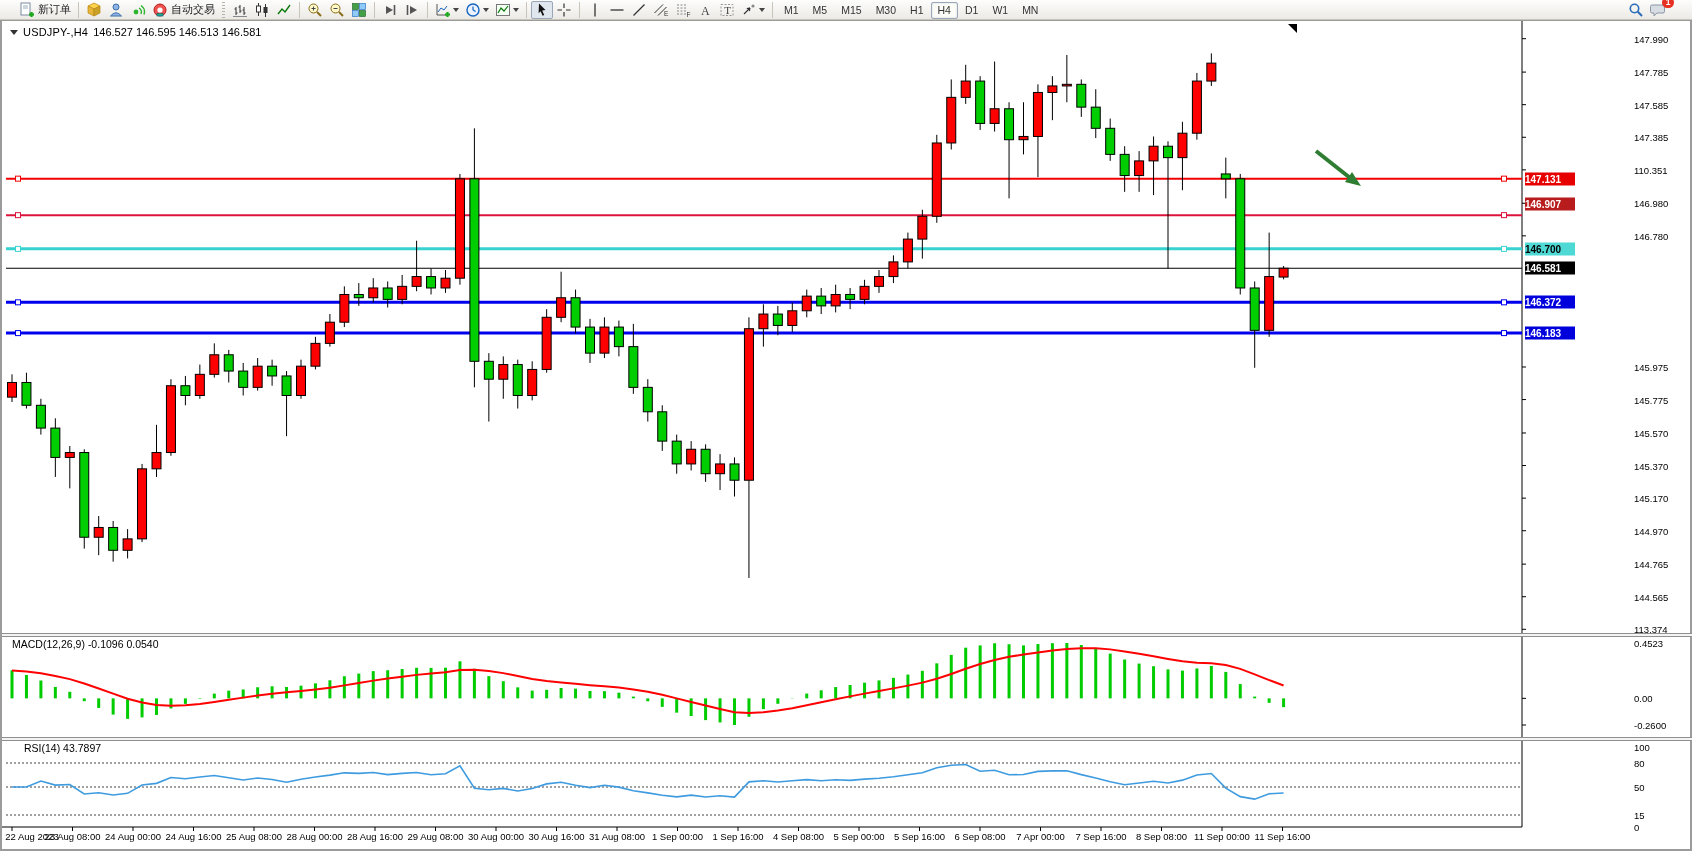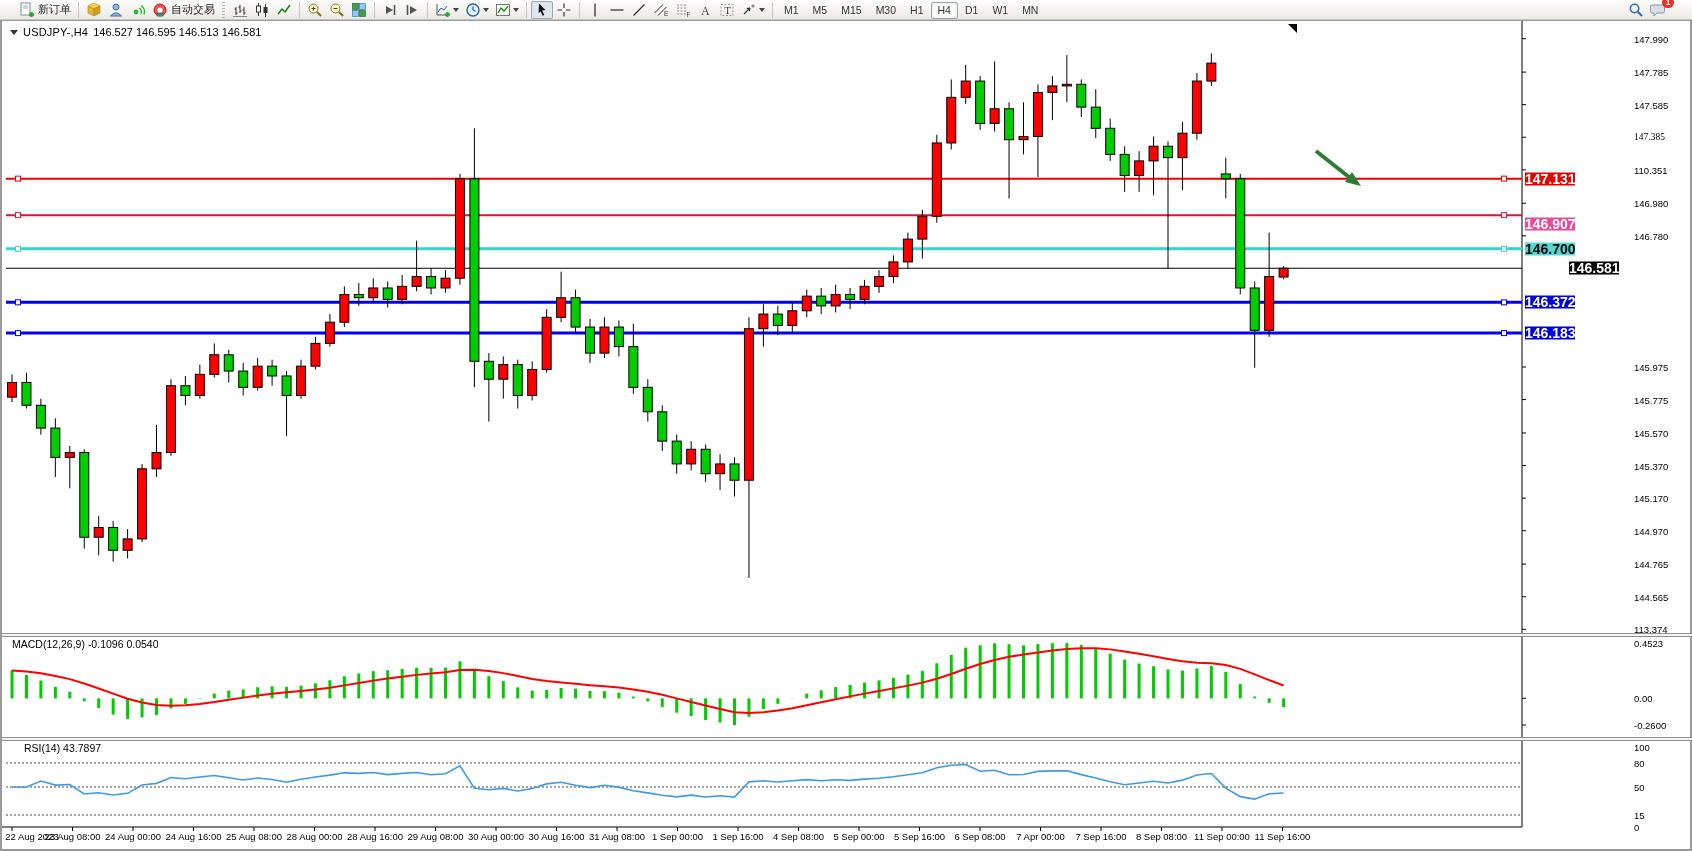--- a/index.html
+++ b/index.html
@@ -29,21 +29,21 @@
   #win { position:absolute; left:0; top:20px; width:1692px; height:831px;
     background:#fff; border:2px solid #9b9b9b; border-top:1px solid #9b9b9b; }
   #plot-svg { position:absolute; left:0; top:0; }
   #symbol-title { position:absolute; left:8px; top:5px; font-size:11px; color:#000;
     display:flex; align-items:center; gap:5px; z-index:5; }
   #symbol-title .tri { width:0; height:0; border-left:4px solid transparent;
     border-right:4px solid transparent; border-top:5px solid #333; }
   .panel-label { position:absolute; font-size:10.5px; color:#000; z-index:5; }
   .ax-tick { position:absolute; left:1600px; font-size:9.5px; color:#000;
     transform:translateY(-50%); letter-spacing:0px;margin-left:32px; }
-  .ax-tag { position:absolute; left:1523px; width:50px; height:13px; font-size:14px;
+  .ax-tag { position:absolute; left:1523px; width:50px; height:13px; font-size:10px;
     font-weight:bold; line-height:13px; transform:translateY(-50%); z-index:6; }
   .date-lbl { position:absolute; top:810px; font-size:9.5px; color:#000; white-space:nowrap;
     transform:translateX(-50%); }
   .splitter { position:absolute; left:0; width:1692px; height:4px;
     background:linear-gradient(#8f8f8f 0 1px, #f4f4f4 1px 3px, #8f8f8f 3px 4px); z-index:4; }
   #shift-marker { position:absolute; left:1286px; top:3px; width:0; height:0;
     border-top:9px solid #000; border-left:9px solid transparent; z-index:5; }
 </style>
 </head>
 <body>
@@ -632,39 +632,39 @@
       <div class="date-lbl" style="left: 1099px;">7 Sep 16:00</div>
       <div class="date-lbl" style="left: 1159.5px;">8 Sep 08:00</div>
       <div class="date-lbl" style="left: 1220px;">11 Sep 00:00</div>
       <div class="date-lbl" style="left: 1280.5px;">11 Sep 16:00</div>
     </div>
   <div class="splitter" style="top:612px;"></div>
   <div class="splitter" style="top:716px;"></div>
 <div class="ax-tick" style="top: 17.7px;">147.990</div>
     <div class="ax-tick" style="top: 51.0994px;">147.785</div>
     <div class="ax-tick" style="top: 83.6843px;">147.585</div>
-    <div class="ax-tick" style="top: 116.269px; font-family: Liberation Serif, serif;">147.385</div>
+    <div class="ax-tick" style="top: 116.269px;">147.385</div>
     <div class="ax-tick" style="top: 148.854px;">110.351</div>
     <div class="ax-tick" style="top: 182.253px;">146.980</div>
     <div class="ax-tick" style="top: 214.838px;">146.780</div>
     <div class="ax-tick" style="top: 345.992px;">145.975</div>
     <div class="ax-tick" style="top: 378.577px;">145.775</div>
     <div class="ax-tick" style="top: 411.976px;">145.570</div>
     <div class="ax-tick" style="top: 444.561px;">145.370</div>
     <div class="ax-tick" style="top: 477.146px;">145.170</div>
     <div class="ax-tick" style="top: 509.731px;">144.970</div>
     <div class="ax-tick" style="top: 543.13px;">144.765</div>
     <div class="ax-tick" style="top: 575.715px;">144.565</div>
     <div class="ax-tick" style="top: 608.3px;">113.374</div>
     <div class="ax-tag" style="top: 157.652px; background: rgb(230, 0, 0); color: rgb(255, 255, 255);">147.131</div>
-    <div class="ax-tag" style="top: 203px; background: #ec4899; color: rgb(255, 255, 255);">146.907</div>
+    <div class="ax-tag" style="top: 183px; background: #b91c1c; color: rgb(255, 255, 255);">146.907</div>
     <div class="ax-tag" style="top: 227.872px; background: rgb(78, 217, 213); color: rgb(0, 0, 0);">146.700</div>
     <div class="ax-tag" style="top: 281.311px; background: rgb(0, 0, 221); color: rgb(255, 255, 255);">146.372</div>
     <div class="ax-tag" style="top: 312.104px; background: rgb(0, 0, 221); color: rgb(255, 255, 255);">146.183</div>
-    <div class="ax-tag" style="top: 247.26px; background: rgb(0, 0, 0); color: rgb(255, 255, 255); margin-left: 44px;">146.581</div>
+    <div class="ax-tag" style="top: 247.26px; background: rgb(0, 0, 0); color: rgb(255, 255, 255);">146.581</div>
     <div class="ax-tick" style="top: 622px;">0.4523</div>
     <div class="ax-tick" style="top: 677.353px;">0.00</div>
     <div class="ax-tick" style="top: 704px;">-0.2600</div>
     <div class="ax-tick" style="top: 726px;">100</div>
     <div class="ax-tick" style="top: 742px;">80</div>
     <div class="ax-tick" style="top: 766px;">50</div>
     <div class="ax-tick" style="top: 794px;">15</div>
     <div class="ax-tick" style="top: 806px;">0</div>
   </div>
 

